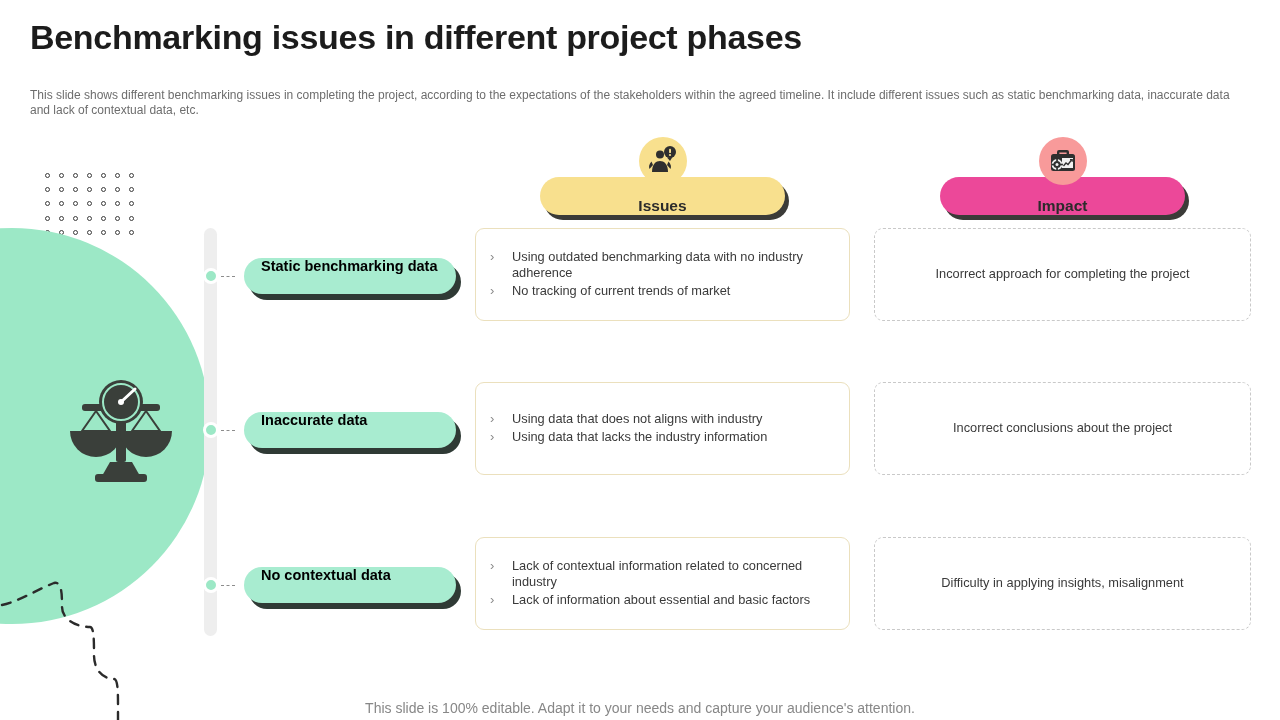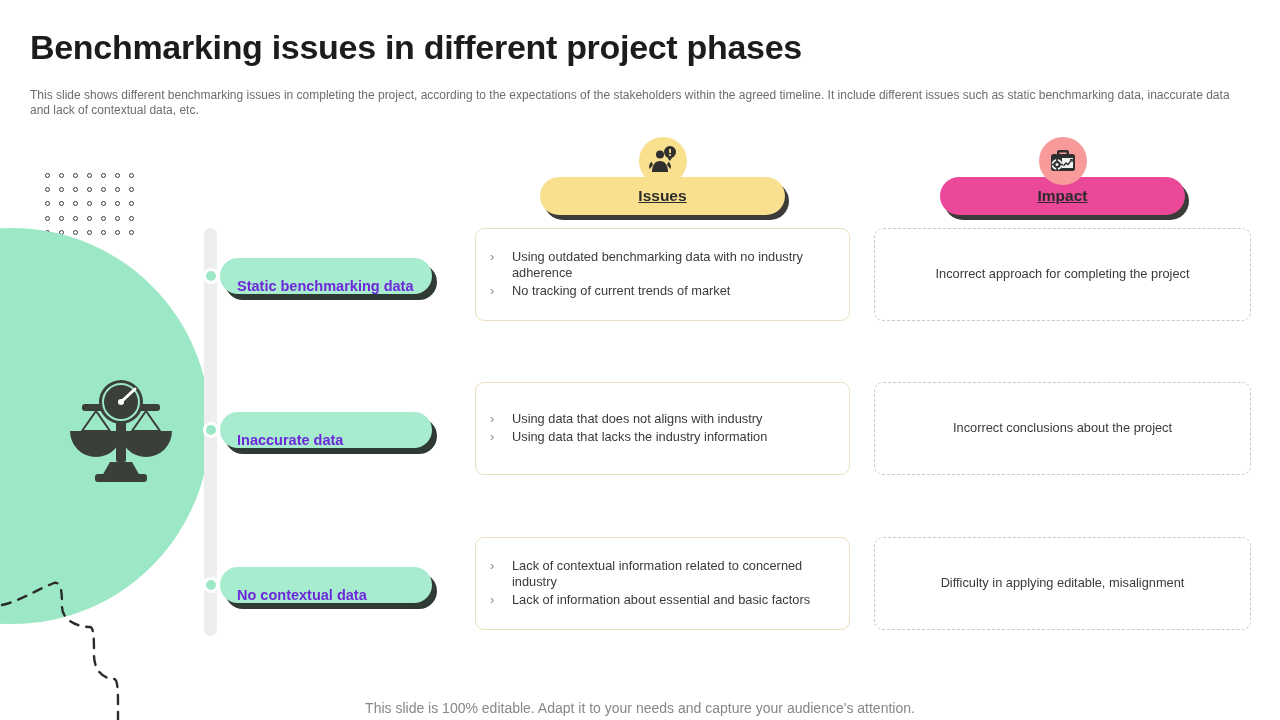--- a/index.html
+++ b/index.html
@@ -17,21 +17,21 @@
     width: 1280px;
     height: 720px;
     background: #ffffff;
     overflow: hidden;
   }
 
   
   .page-title {
     position: absolute;
     left: 30px;
-    top: 28px;
+    top: 18px;
     font-size: 34px;
     font-weight: bold;
     color: #1c1c1c;
     letter-spacing: -0.3px;
     white-space: nowrap;
   }
 
   .page-subtitle {
     position: absolute;
     left: 30px;
@@ -103,27 +103,26 @@
     border-radius: 7px;
   }
 
   
   .col-head {
     position: absolute;
     width: 245px;
     height: 38px;
     border-radius: 19px;
     display: flex;
-    align-items: center;
+    align-items: flex-end;
     justify-content: center;
     font-size: 15.5px;
     font-weight: bold;
     color: #2b2b2b;
     z-index: 3;
-    text-decoration: underline;
   }
   .col-head.issues {
     left: 540px;
     top: 177px;
     background: #f8e08e;
     box-shadow: 4px 5px 0 0 #3b3b38;
   }
   .col-head.impact {
     left: 940px;
     top: 177px;
@@ -165,32 +164,32 @@
     position: absolute;
     left: 221px;
     width: 14px;
     height: 0;
     border-top: 1.5px dashed #8c8c8c;
     z-index: 2;
   }
 
   .label-pill {
     position: absolute;
-    left: 220px;
+    left: 244px;
     width: 212px;
     height: 36px;
     border-radius: 18px;
     background: #a8ecd0;
     box-shadow: 5px 6px 0 0 #2f3a35;
     display: flex;
-    align-items: flex-end;
+    align-items: flex-start;
     padding-left: 17px;
     font-size: 14.5px;
     font-weight: bold;
-    color: #6d28d9;
+    color: #000000;
     z-index: 3;
   }
 
   .issues-box {
     position: absolute;
     left: 475px;
     width: 375px;
     border: 1px solid #ebe0bd;
     border-radius: 9px;
     background: #ffffff;
@@ -439,19 +438,19 @@
           <span class="txt">Lack of contextual information related to concerned industry</span>
         </li>
         <li>
           <span class="chev">›</span>
           <span class="txt">Lack of information about essential and basic factors</span>
         </li>
       </ul>
     </div>
 
     <div class="impact-box h-tall" style="top:0px">
-      <span>Difficulty in applying editable, misalignment</span>
+      <span>Difficulty in applying insights, misalignment</span>
     </div>
   </div>
 
   <div class="footer-note">This slide is 100% editable. Adapt it to your needs and capture your audience's attention.</div>
 
 </div>
 
 </body></html>

